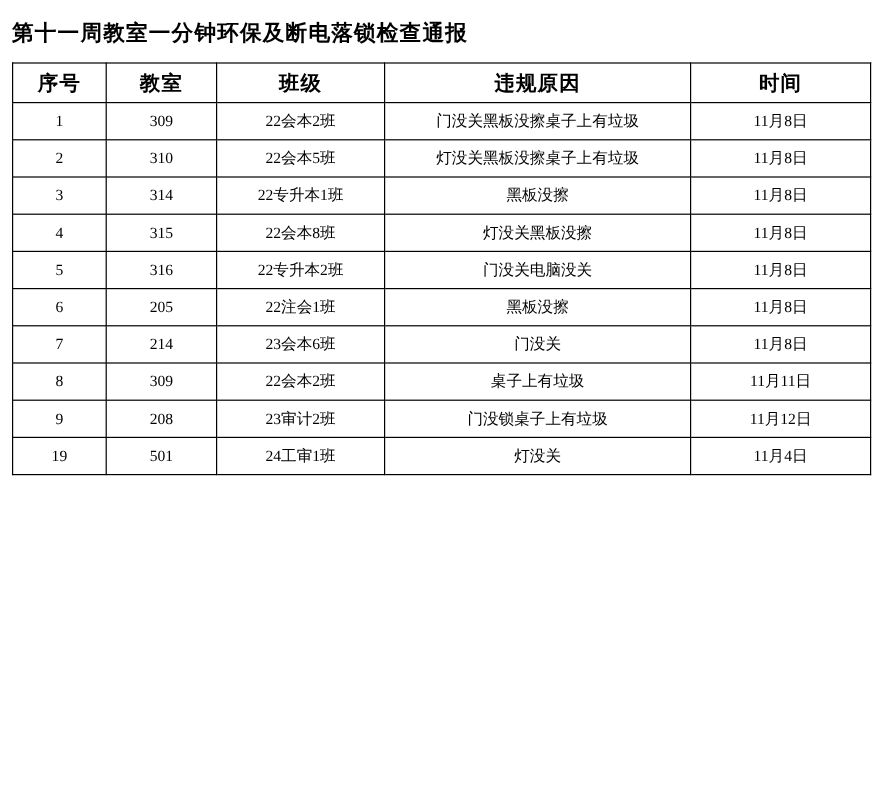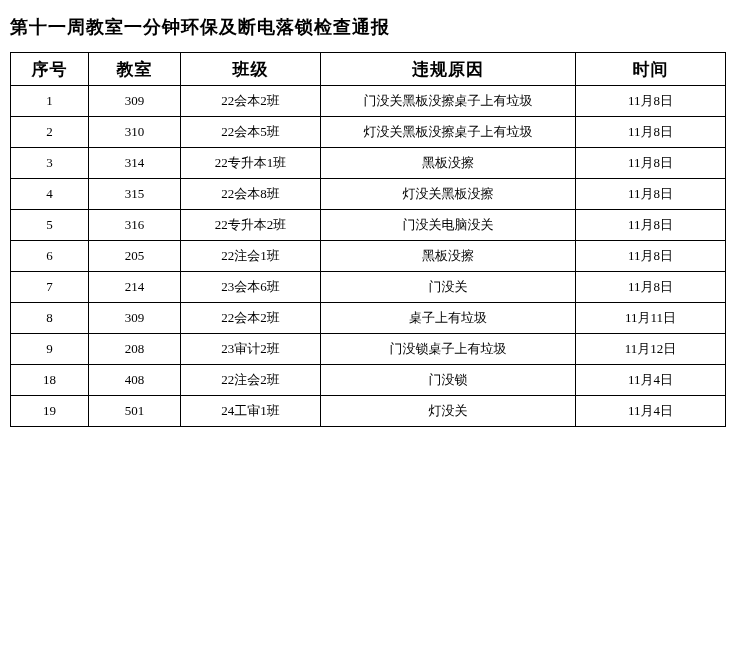--- a/index.html
+++ b/index.html
@@ -140,27 +140,20 @@
           <td>11月11日</td>
         </tr>
         <tr>
           <td>9</td>
           <td>208</td>
           <td>23审计2班</td>
           <td>门没锁桌子上有垃圾</td>
           <td>11月12日</td>
         </tr>
         <tr>
-          <td>18</td>
-          <td>408</td>
-          <td>22注会2班</td>
-          <td>门没锁</td>
-          <td>11月4日</td>
-        </tr>
-        <tr>
           <td>19</td>
           <td>501</td>
           <td>24工审1班</td>
           <td>灯没关</td>
           <td>11月4日</td>
         </tr>
       </tbody>
   </table>
 </div>
 

